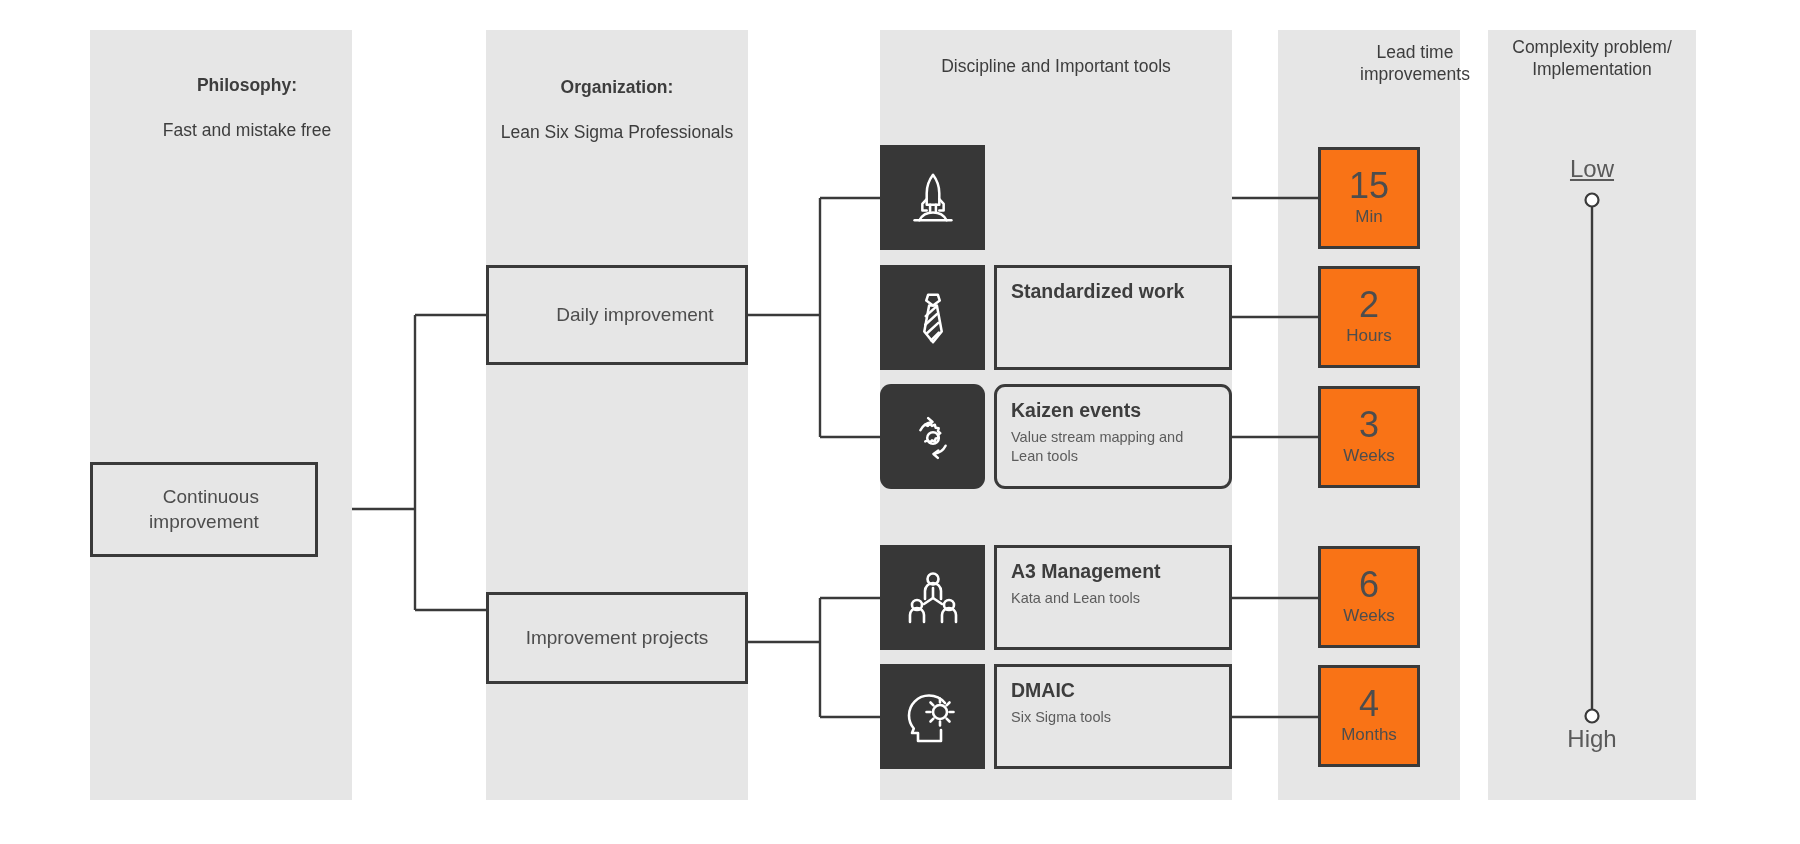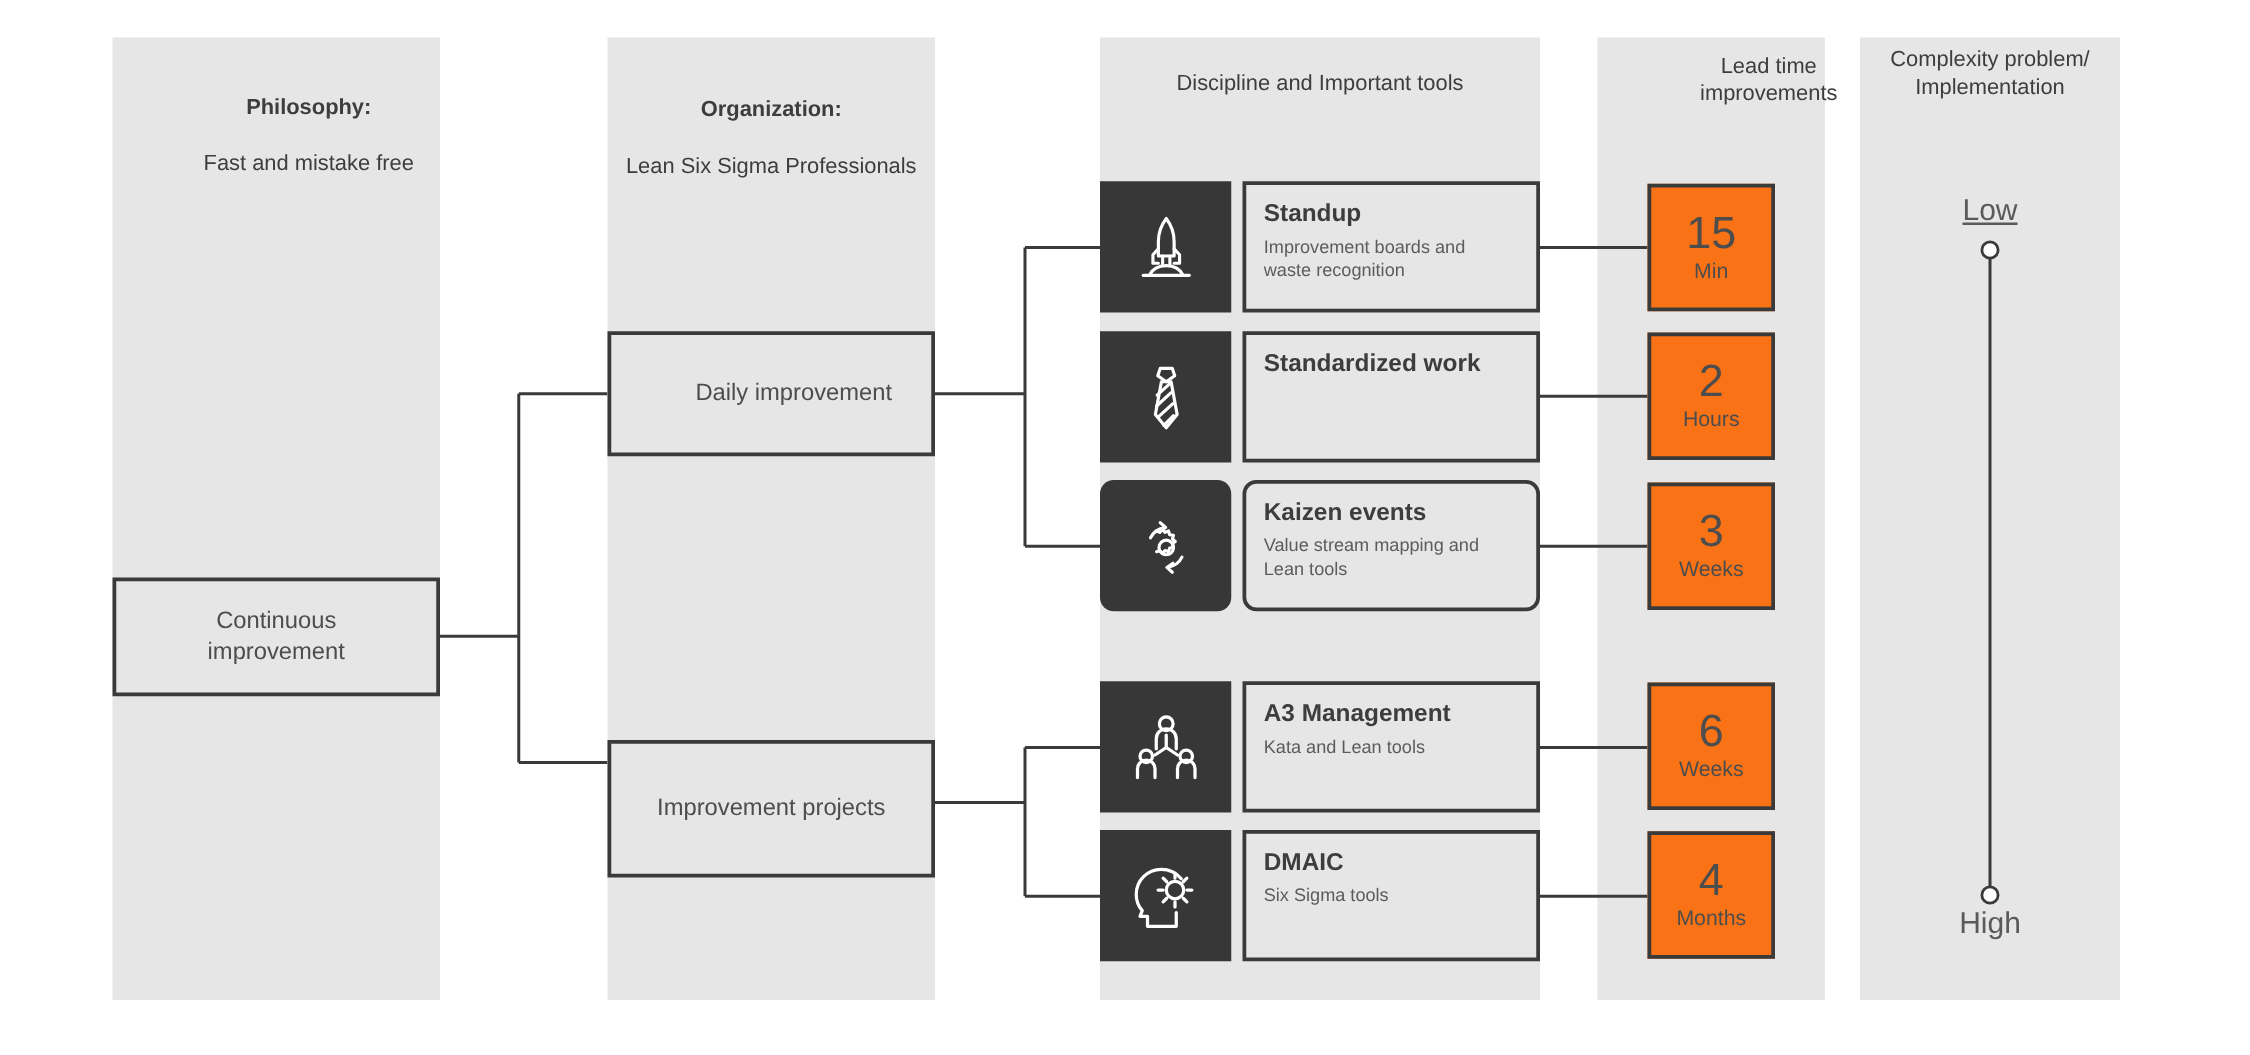--- a/index.html
+++ b/index.html
@@ -46,23 +46,23 @@
     background:#e6e6e6;
     border:3px solid #3a3a3a;
     box-sizing:border-box;
     display:flex;align-items:center;justify-content:center;
     text-align:center;
     font-size:19px;
     line-height:1.3;
     color:#4d4d4d;
     white-space:pre-line;
   }
-  #box-continuous {left:90px; top:462px; width:262px; height:95px;}
+  #box-continuous {left:90px; top:462px; width:228px; height:95px;text-align:right;}
   #box-daily      {left:486px;top:265px; width:262px; height:100px;padding-left:36px;}
-  #box-projects   {left:486px;top:592px; width:262px; height:110px;}
+  #box-projects   {left:486px;top:592px; width:262px; height:92px;}
 
   
   .tool-icon{
     position:absolute;
     width:105px;height:105px;
     background:#373737;
     display:flex;align-items:center;justify-content:center;
     box-sizing:border-box;
   }
   .tool-icon svg{display:block;}
@@ -175,25 +175,20 @@
   <div class="pbox" id="box-projects">Improvement projects</div>
 
   <div class="tool-icon r1">
     <svg width="62" height="62" viewBox="0 0 64 64" fill="none" stroke="#ffffff" stroke-width="2.6" stroke-linecap="round" stroke-linejoin="round">
       <path d="M32 8c4.5 6 6.5 12.5 6.5 19v12h-13V27c0-6.5 2-13 6.5-19z"></path>
       <path d="M25.5 33l-4.5 5v7h4.5M38.5 33l4.5 5v7h-4.5"></path>
       <path d="M29 39v7M35 39v7"></path>
       <path d="M18 55c2.5-5 7.5-8 14-8s11.5 3 14 8"></path>
       <path d="M13 55h38"></path>
     </svg>
-  </div>
-  <div class="tool-card r1">
-    <p class="tool-title">Standup</p>
-    <p class="tool-desc">Improvement boards and
-waste recognition</p>
   </div>
   <div class="lt r1">
     <span class="lt-num">15</span>
     <span class="lt-unit">Min</span>
   </div>
 
   <div class="tool-icon r2">
     <svg width="62" height="62" viewBox="0 0 64 64" fill="none" stroke="#ffffff" stroke-width="2.6" stroke-linecap="round" stroke-linejoin="round">
       <path d="M27 8h10l2 6-7 5-7-5z"></path>
       <path d="M28 19h8l5 27-9 11-9-11z"></path>

